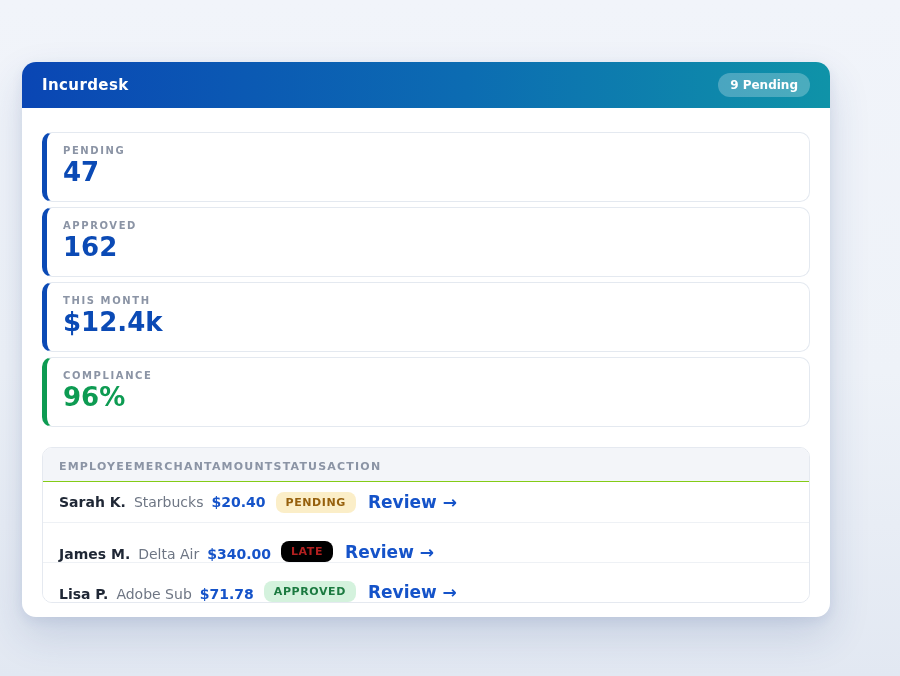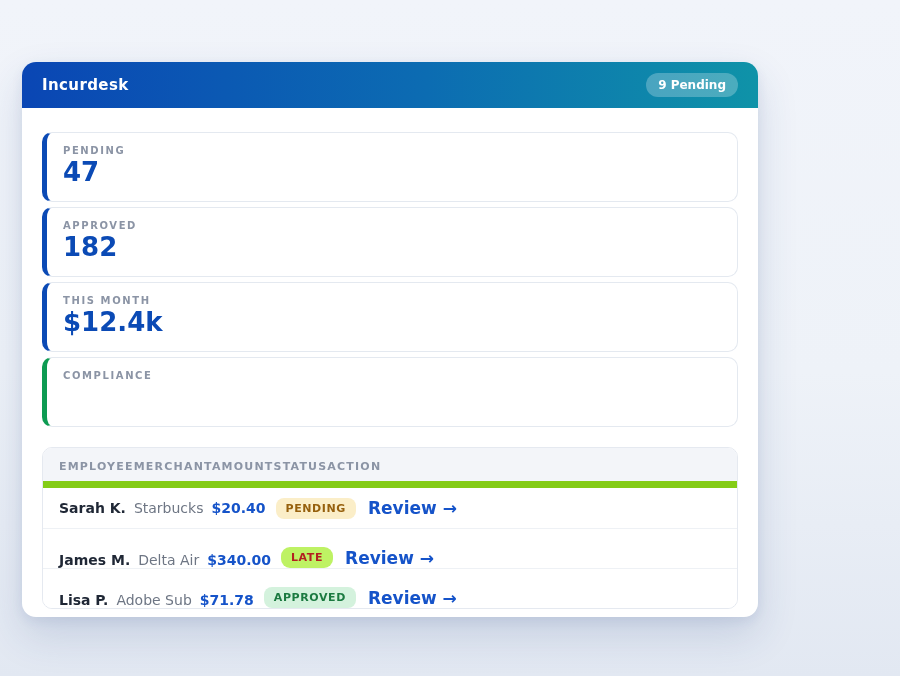--- a/index.html
+++ b/index.html
@@ -4,21 +4,21 @@
 <style>
   * { margin: 0; padding: 0; box-sizing: border-box; }
   html, body { width: 900px; height: 676px; overflow: hidden; }
   body {
     font-family: "DejaVu Sans", "Liberation Sans", sans-serif;
     background: linear-gradient(180deg, #f1f4fa 0%, #eef2f8 55%, #e2e8f2 100%);
   }
   .app-card {
     position: absolute;
     left: 22px; top: 62px;
-    width: 736px; height: 555px;
+    width: 808px; height: 555px;
     background: #ffffff;
     border-radius: 14px;
     box-shadow: 0 18px 40px rgba(40, 70, 130, 0.16), 0 4px 12px rgba(40,70,130,0.08);
   }
   .app-header {
     height: 46px;
     border-radius: 14px 14px 0 0;
     background: linear-gradient(90deg, #0a46b4 0%, #0c6cb2 55%, #0f93a8 100%);
     display: flex;
     align-items: center;
@@ -71,21 +71,21 @@
   .stat-card.accent-green .stat-value { color: #0d9b52; }
   .table {
     margin-top: 20px;
     border: 1px solid #e5e9f0;
     border-radius: 10px;
     overflow: hidden;
   }
   .table-head {
     background: #f3f5f9;
     padding: 7px 16px;
-    border-bottom: 7px solid #84cc16;
+    border-bottom: 1px solid #84cc16;
   }
   .table-head span {
     font-size: 11px;
     font-weight: 700;
     color: #8b94a5;
     letter-spacing: 1.2px;
   }
   .table-row {
     display: flex;
     align-items: center;
@@ -100,21 +100,21 @@
   .cell-amount  { font-size: 14px; font-weight: 700; color: #1553c9; }
   .badge {
     font-size: 11px;
     font-weight: 700;
     padding: 4px 10px;
     border-radius: 8px;
     letter-spacing: 0.6px;
     margin-left: 2px;
   }
   .badge--pending  { background: #fbeec8; color: #96600d; }
-  .badge--late     { background: #bef264; color: #b32020; border-radius: 9px; }
+  .badge--late     { background: #000000; color: #b32020; }
   .badge--approved { background: #d4f2dd; color: #1b7a40; }
   .cell-action {
     font-size: 17px;
     font-weight: 700;
     color: #1553c9;
     margin-left: 4px;
     cursor: pointer;
     text-decoration: none;
   }
 </style>
@@ -130,30 +130,31 @@
 
   <div class="content">
 
     <div class="stat-card accent-blue">
       <div class="stat-label">PENDING</div>
       <div class="stat-value">47</div>
     </div>
 
     <div class="stat-card accent-blue">
       <div class="stat-label">APPROVED</div>
-      <div class="stat-value">182</div>
+      <div class="stat-value">162</div>
     </div>
 
     <div class="stat-card accent-blue">
       <div class="stat-label">THIS MONTH</div>
       <div class="stat-value">$12.4k</div>
     </div>
 
     <div class="stat-card accent-green">
       <div class="stat-label">COMPLIANCE</div>
+      <div class="stat-value">96%</div>
     </div>
 
     <div class="table">
 
       <div class="table-head">
         <span>EMPLOYEE</span><span>MERCHANT</span><span>AMOUNT</span><span>STATUS</span><span>ACTION</span>
       </div>
 
       <div class="table-row">
         <span class="cell-employee">Sarah K.</span>

